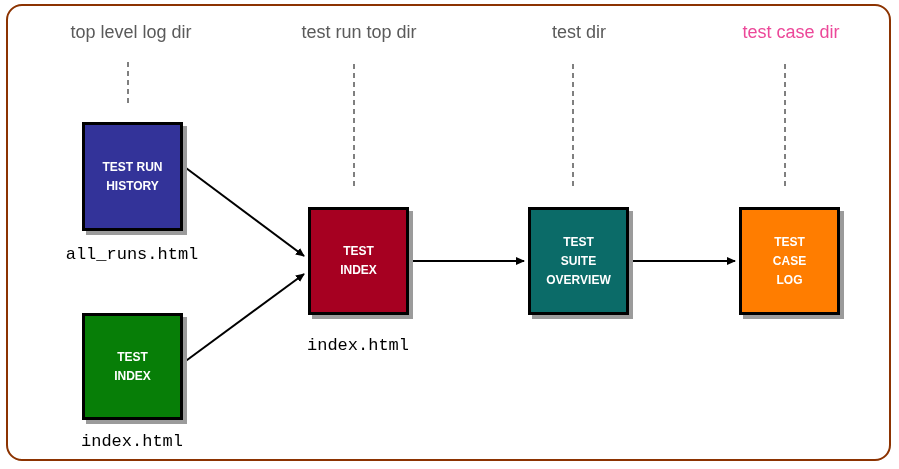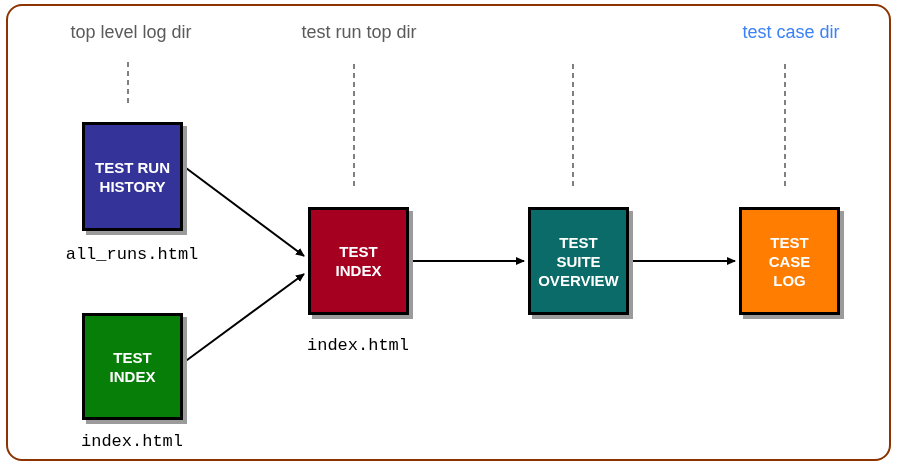--- a/index.html
+++ b/index.html
@@ -30,21 +30,21 @@
     width:899px; height:469px;
     pointer-events:none;
   }
   .node {
     position:absolute;
     box-sizing:border-box;
     border:3px solid #000000;
     box-shadow:4px 4px 0 #9b9b9b;
     color:#ffffff;
     font-weight:bold;
-    font-size:15px;
+    font-size:12px;
     line-height:19px;
     display:flex;
     align-items:center;
     justify-content:center;
     text-align:center;
     white-space:pre-line;
   }
   .node-blue   { left:82px;  top:122px; width:101px; height:109px; }
   .node-green  { left:82px;  top:313px; width:101px; height:107px; }
   .node-red    { left:308px; top:207px; width:101px; height:108px; }
@@ -64,21 +64,22 @@
 </style>
 </head>
 <body>
 
 <div id="canvas">
 
   <div class="frame" style="border-color: rgb(140, 51, 1);"></div>
 
   <div class="col-header" style="left: 31px; color: rgb(90, 90, 90);">top level log dir</div>
   <div class="col-header" style="left: 259px; color: rgb(90, 90, 90);">test run top dir</div>
-  <div class="col-header" style="left: 691px; color: #3b82f6;">test case dir</div>
+  <div class="col-header" style="left: 479px; color: rgb(90, 90, 90);">test dir</div>
+  <div class="col-header" style="left: 691px; color: #ec4899;">test case dir</div>
 
   <svg id="connector-layer" viewBox="0 0 899 469">
     <defs>
       <marker id="ah" markerWidth="10" markerHeight="10" refX="8" refY="4" orient="auto" markerUnits="userSpaceOnUse">
         <path d="M0,0 L9,4 L0,8 Z" fill="#000"></path>
       </marker>
     </defs>
     <line x1="128" y1="62" x2="128" y2="107" stroke="#000" stroke-width="1" stroke-dasharray="5,4"></line>
     <line x1="354" y1="64" x2="354" y2="188" stroke="#000" stroke-width="1" stroke-dasharray="5,4"></line>
     <line x1="573" y1="64" x2="573" y2="188" stroke="#000" stroke-width="1" stroke-dasharray="5,4"></line>

